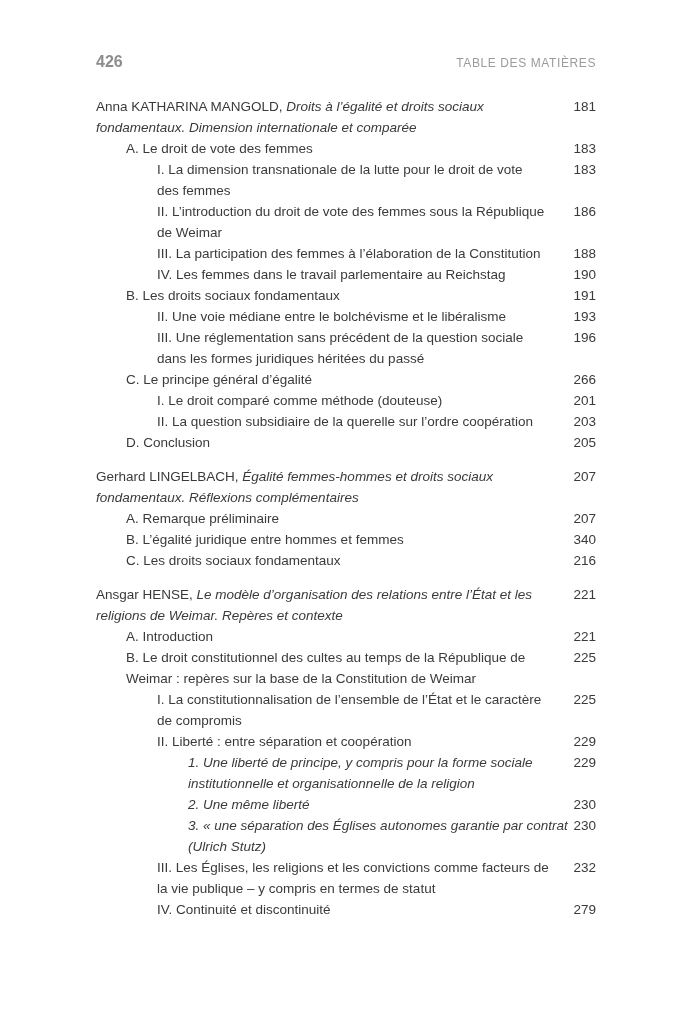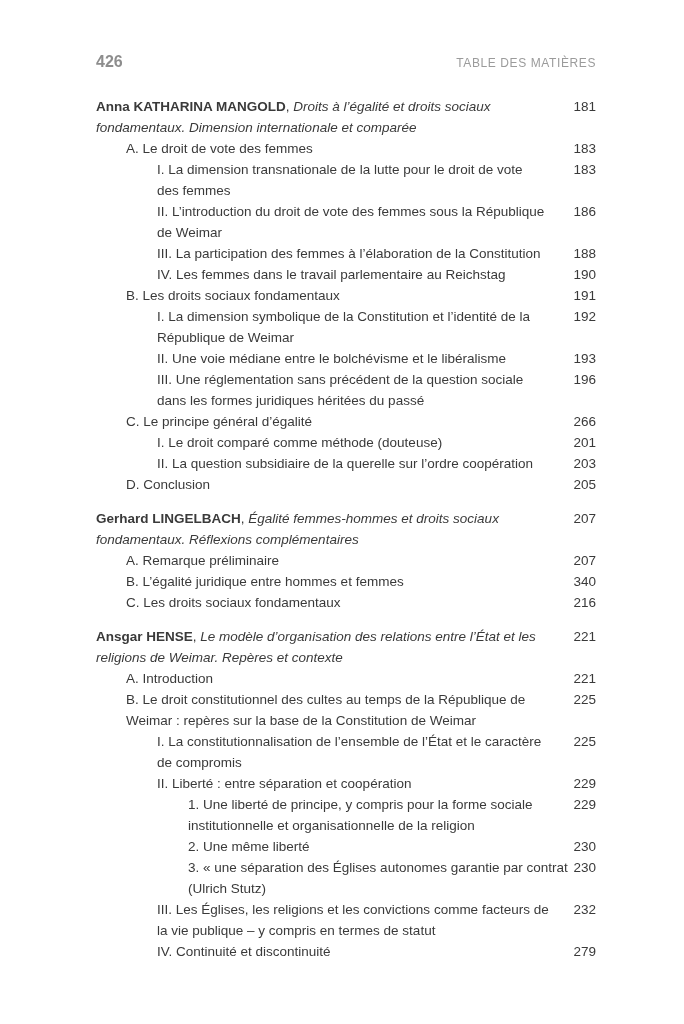--- a/index.html
+++ b/index.html
@@ -56,22 +56,22 @@
     white-space: pre;
   }
   .row-page {
     flex: 0 0 34px;
     text-align: right;
     white-space: nowrap;
   }
   .level0 { padding-left: 0; }
   .level1 { padding-left: 30px; }
   .level2 { padding-left: 61px; }
-  .level3 { padding-left: 92px; }
-  .author { font-weight: bold; text-align: center; }
+  .level3 { padding-left: 92px; font-style: italic; }
+  .author { font-weight: normal; text-align: center; }
   .title  { font-style: italic; }
 </style>
 </head>
 <body>
 
 <div class="page">
   <div class="content">
     <div class="header">
       <span class="pagenum">426</span>
       <span class="runhead">TABLE DES MATIÈRES</span>
@@ -103,25 +103,20 @@
           </div>
           <div class="row">
             <div class="row-text level2">IV. Les femmes dans le travail parlementaire au Reichstag</div>
             <div class="row-page">190</div>
           </div>
           <div class="row">
             <div class="row-text level1">B. Les droits sociaux fondamentaux</div>
             <div class="row-page">191</div>
           </div>
           <div class="row">
-            <div class="row-text level2">I. La dimension symbolique de la Constitution et l’identité de la
-République de Weimar</div>
-            <div class="row-page">192</div>
-          </div>
-          <div class="row">
             <div class="row-text level2">II. Une voie médiane entre le bolchévisme et le libéralisme</div>
             <div class="row-page">193</div>
           </div>
           <div class="row">
             <div class="row-text level2">III. Une réglementation sans précédent de la question sociale
 dans les formes juridiques héritées du passé</div>
             <div class="row-page">196</div>
           </div>
           <div class="row">
             <div class="row-text level1">C. Le principe général d’égalité</div>

